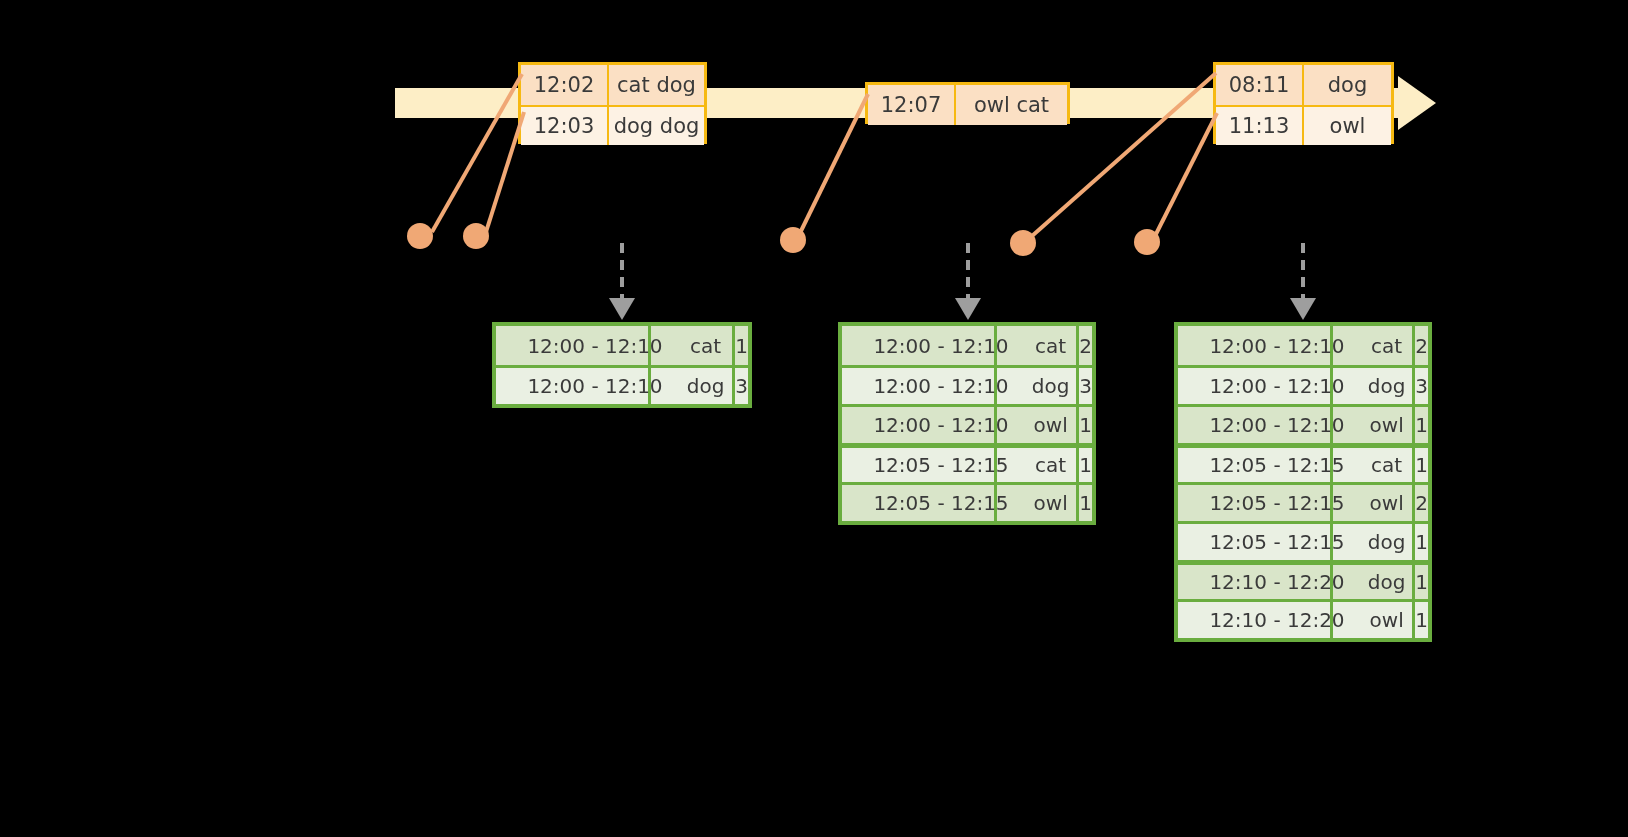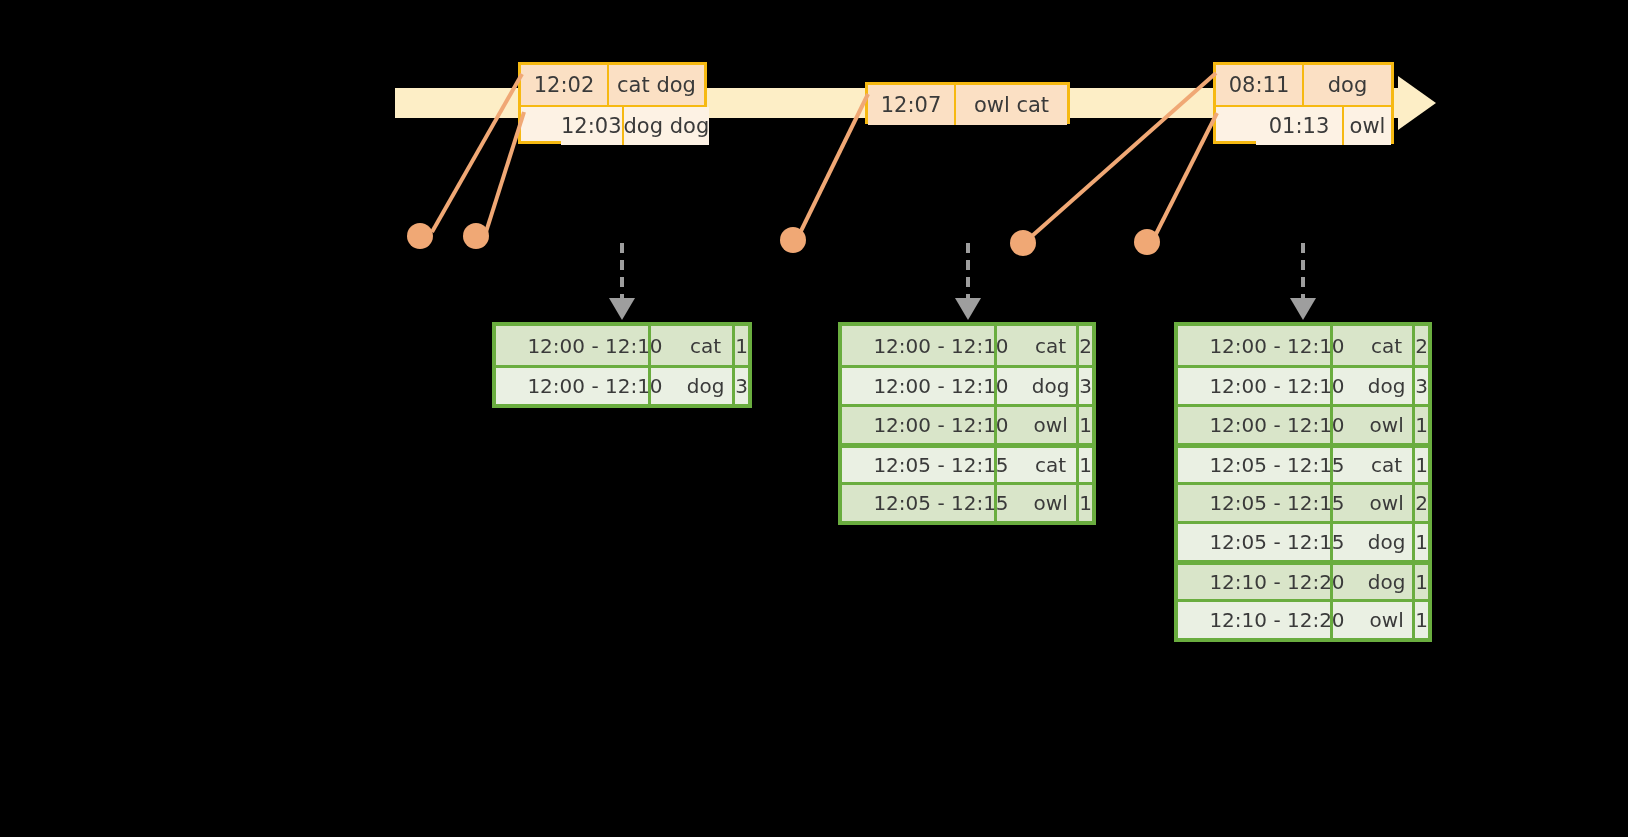--- a/index.html
+++ b/index.html
@@ -56,21 +56,20 @@
     box-sizing: border-box;
     background: #fdf2e4;
   }
   .event-row {
     display: flex;
     height: 40px;
     box-sizing: border-box;
   }
   .event-row + .event-row {
     border-top: 2px solid #f6b912;
-    padding-left: 40px;
   }
   .event-row.shade .cell { background: #fbe0c4; }
   .event-row.plain .cell { background: #fdf2e4; }
   .event-row .cell {
     display: flex;
     align-items: center;
     justify-content: center;
     font-size: 21px;
     color: #3a3a3a;
     box-sizing: border-box;
@@ -185,21 +184,21 @@
       <div class="cell words">owl cat</div>
     </div>
   </div>
 
   <div class="event-box" style="left:1213px; top:62px; width:181px; height:82px;">
     <div class="event-row shade">
       <div class="cell time">08:11</div>
       <div class="cell words">dog</div>
     </div>
     <div class="event-row plain">
-      <div class="cell time">01:13</div>
+      <div class="cell time">11:13</div>
       <div class="cell words">owl</div>
     </div>
   </div>
 
   <svg class="overlay" viewBox="0 0 1628 837" xmlns="http://www.w3.org/2000/svg">
     <line x1="432" y1="232" x2="522" y2="74" stroke="#f0a875" stroke-width="4"></line>
     <line x1="486" y1="232" x2="524" y2="112" stroke="#f0a875" stroke-width="4"></line>
     <line x1="800" y1="233" x2="868" y2="94" stroke="#f0a875" stroke-width="4"></line>
     <line x1="1032" y1="236" x2="1216" y2="73" stroke="#f0a875" stroke-width="4"></line>
     <line x1="1155" y1="236" x2="1217" y2="113" stroke="#f0a875" stroke-width="4"></line>

